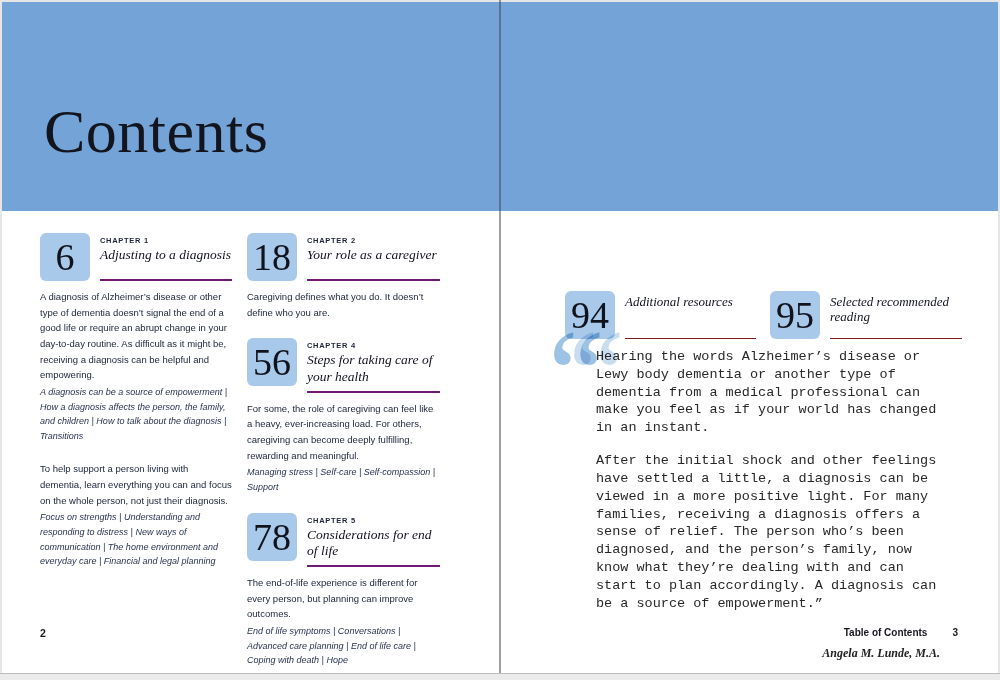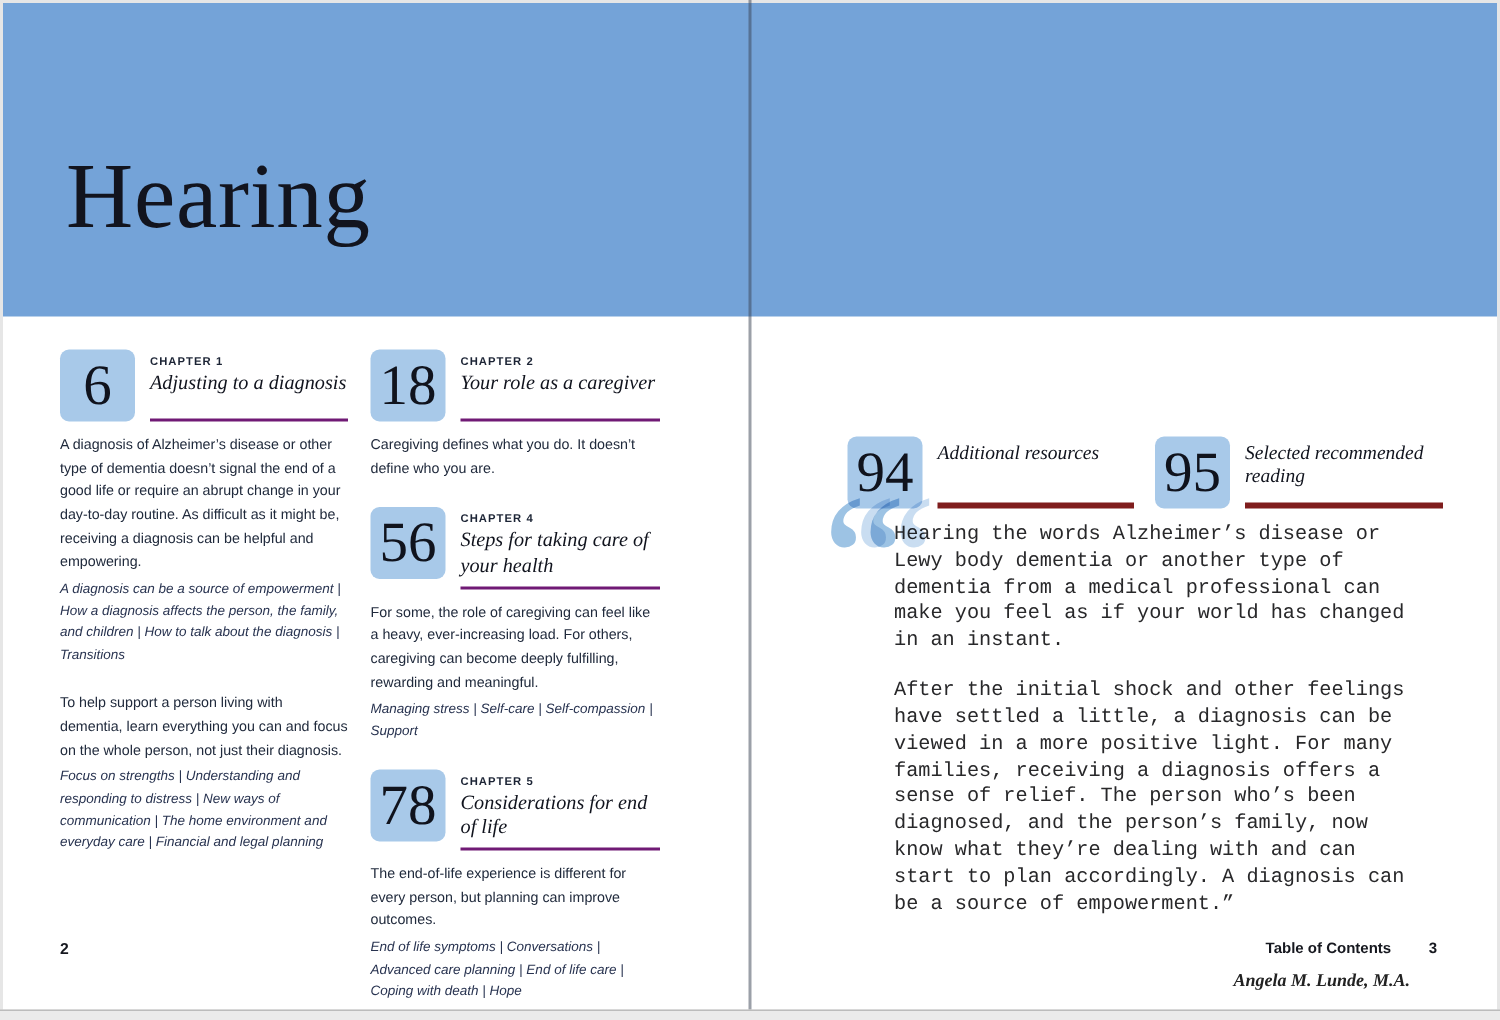--- a/index.html
+++ b/index.html
@@ -106,21 +106,21 @@
 
   
   .resource-entry { position: absolute; top: 247px; display: flex; gap: 10px; margin-top: 44px; }
   .resource-entry.res-1 { left: 565px; width: 191px; }
   .resource-entry.res-2 { left: 770px; width: 192px; }
   .res-meta {
     flex: 1;
     padding-top: 3px;
     padding-bottom: 6px;
     min-height: 37px;
-    border-bottom: 4px solid #7f1d1d;
+    border-bottom: 1px solid #7f1d1d;
   }
   .res-title {
     font-family: "Liberation Serif", serif;
     font-style: italic;
     font-size: 13px;
     line-height: 1.18;
     color: #10131d;
   }
 
   
@@ -180,21 +180,21 @@
     font-weight: bold;
     color: #16181f;
   }
 </style>
 </head>
 <body>
 
 <div class="spread">
 
   <div class="header-band">
-    <div class="contents-title">Hearing</div>
+    <div class="contents-title">Contents</div>
   </div>
 
   <div class="toc-col toc-col-1">
 
     <section class="chapter">
       <div class="chapter-head">
         <div class="num-box">
           <span>6</span>
         </div>
         <div class="chapter-meta">

